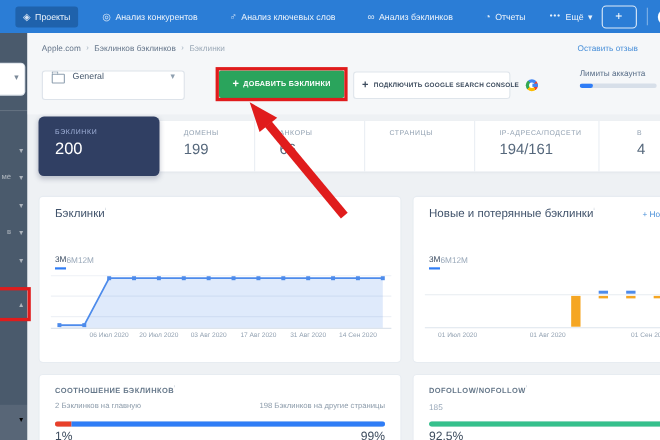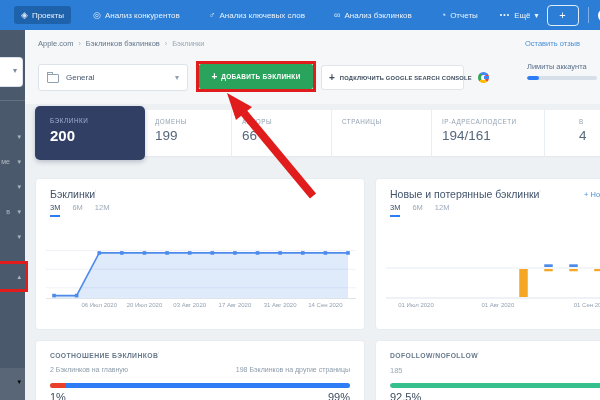--- a/index.html
+++ b/index.html
@@ -31,22 +31,22 @@
   .sb-footer{position:absolute;left:0;bottom:0;width:25px;height:32px;background:rgba(255,255,255,0.08);}
   .sb-footer .sb-chev{top:10px;}
   
   .main{position:absolute;left:25px;top:30px;right:0;bottom:0;overflow:hidden;background:#eef1f4;}
   .main .topband{position:absolute;left:0;top:0;right:0;height:74px;background:#f5f7f9;}
   .breadcrumb{position:absolute;left:13px;top:9px;display:flex;align-items:center;gap:5px;font-size:7.5px;color:#64758a;}
   .breadcrumb .sep{color:#a4b2c1;font-size:7px;}
   .breadcrumb .last{color:#9aa8b6;}
   .feedback{position:absolute;left:500px;top:9px;font-size:7.5px;color:#4a90d9;white-space:nowrap;}
   
-  .proj-select{position:absolute;left:13px;top:34px;width:150px;height:27px;background:#fff;border:1px solid #dde3ea;
-    border-radius:3px;box-sizing:border-box;display:flex;align-items:center;padding:0 8px;gap:7px;}
+  .proj-select{position:absolute;left:13px;top:34px;width:130px;height:27px;background:#fff;border:1px solid #dde3ea;
+    border-radius:3px;box-sizing:border-box;display:flex;align-items:flex-start;padding:0 8px;gap:7px;}
   .folder{width:10px;height:7px;border:1px solid #8fa0b0;border-radius:1px;position:relative;margin-top:2px;}
   .folder::before{content:'';position:absolute;top:-3px;left:-1px;width:4px;height:2px;border:1px solid #8fa0b0;border-bottom:none;border-radius:1px 1px 0 0;}
   .proj-select .lbl{font-size:8px;color:#44566b;}
   .proj-select .chev{margin-left:auto;font-size:8px;color:#8fa0b0;}
   .gsc-btn{position:absolute;left:296px;top:35px;width:143px;height:25px;background:#fff;border:1px solid #dfe5eb;
     border-radius:3px;box-sizing:border-box;display:flex;align-items:center;padding:0 7px;gap:5px;}
   .gsc-btn .plus{font-size:10px;color:#3d4c5e;font-weight:bold;}
   .gsc-btn .lbl{font-size:5.8px;font-weight:bold;color:#3d4c5e;letter-spacing:.2px;white-space:nowrap;}
   .g-logo{width:11px;height:11px;border-radius:50%;flex:0 0 auto;margin-left:1px;position:relative;
     background:conic-gradient(from -40deg,#4285f4 0 90deg,#ea4335 90deg 180deg,#fbbc05 180deg 270deg,#34a853 270deg 360deg);}
@@ -55,31 +55,31 @@
   .limits{position:absolute;left:502px;top:32px;width:75px;}
   .limits .lbl{font-size:7.5px;color:#5b708a;white-space:nowrap;}
   .limits .track{margin-top:5px;width:70px;height:4px;border-radius:2px;background:#d7dfe9;overflow:hidden;}
   .limits .fill{height:100%;background:#2f7df6;border-radius:2px;}
   
   .stats-strip{position:absolute;left:10px;top:80px;right:-5px;height:46px;background:#fff;border-radius:4px;
     box-shadow:0 1px 2px rgba(40,60,90,0.05);}
   .stat-dark{position:absolute;left:10px;top:76px;width:110px;height:54px;background:#303f63;border-radius:5px;
     box-sizing:border-box;padding:11px 0 0 15px;box-shadow:0 2px 5px rgba(30,45,80,0.25);z-index:2;}
   .stat-dark .lbl{font-size:6.3px;color:#9fb0d8;letter-spacing:.6px;}
-  .stat-dark .val{font-size:15px;color:#fff;margin-top:3px;font-weight:700;}
+  .stat-dark .val{font-size:15px;color:#fff;margin-top:3px;font-weight:400;}
   .stat-cells{position:absolute;left:120px;top:80px;right:-5px;height:46px;display:flex;z-index:1;}
-  .stat-cell{box-sizing:border-box;padding:8px 0 0 10px;border-right:1px solid #e9eef3;}
+  .stat-cell{box-sizing:border-box;padding:8px 0 0 22px;border-right:1px solid #e9eef3;}
   .stat-cell:last-child{border-right:none;padding-left:34px;flex:1;}
   .stat-cell .lbl{font-size:6.3px;color:#93a2b2;letter-spacing:.5px;white-space:nowrap;}
   .stat-cell .val{font-size:13.5px;color:#56687c;margin-top:3px;font-weight:500;}
   
   .card{position:absolute;background:#fff;border:1px solid #e7ecf1;border-radius:4px;box-sizing:border-box;}
   .card-title{position:absolute;left:14px;top:9px;font-size:10.5px;color:#41536b;font-weight:500;white-space:nowrap;}
   .card-title sup{font-size:5.5px;color:#9aa9ba;}
-  .tabs{position:absolute;left:14px;top:24px;display:flex;gap:12px;}
+  .tabs{position:absolute;left:14px;top:52px;display:flex;align-items:center;}
   .tab{font-size:7.5px;color:#9aa9ba;padding-bottom:3px;}
   .tab.active{color:#3c4d63;border-bottom:2px solid #2f7df6;}
   .chart-svg{position:absolute;left:10px;top:58px;}
   .xticks{position:absolute;left:10px;top:123px;height:10px;}
   .xticks span{position:absolute;top:0;transform:translateX(-50%);font-size:6px;color:#93a2b2;white-space:nowrap;}
   .newlost-link{position:absolute;left:208px;top:11px;font-size:7.5px;color:#4a90d9;font-weight:500;white-space:nowrap;}
   
   .mini-title{position:absolute;left:14px;top:9px;font-size:6.8px;color:#66788a;letter-spacing:.4px;font-weight:bold;white-space:nowrap;}
   .mini-title sup{font-size:5px;color:#9aa9ba;font-weight:normal;}
   .ratio-row{position:absolute;left:14px;right:14px;top:25px;display:flex;justify-content:space-between;font-size:7px;color:#8d9cab;}

